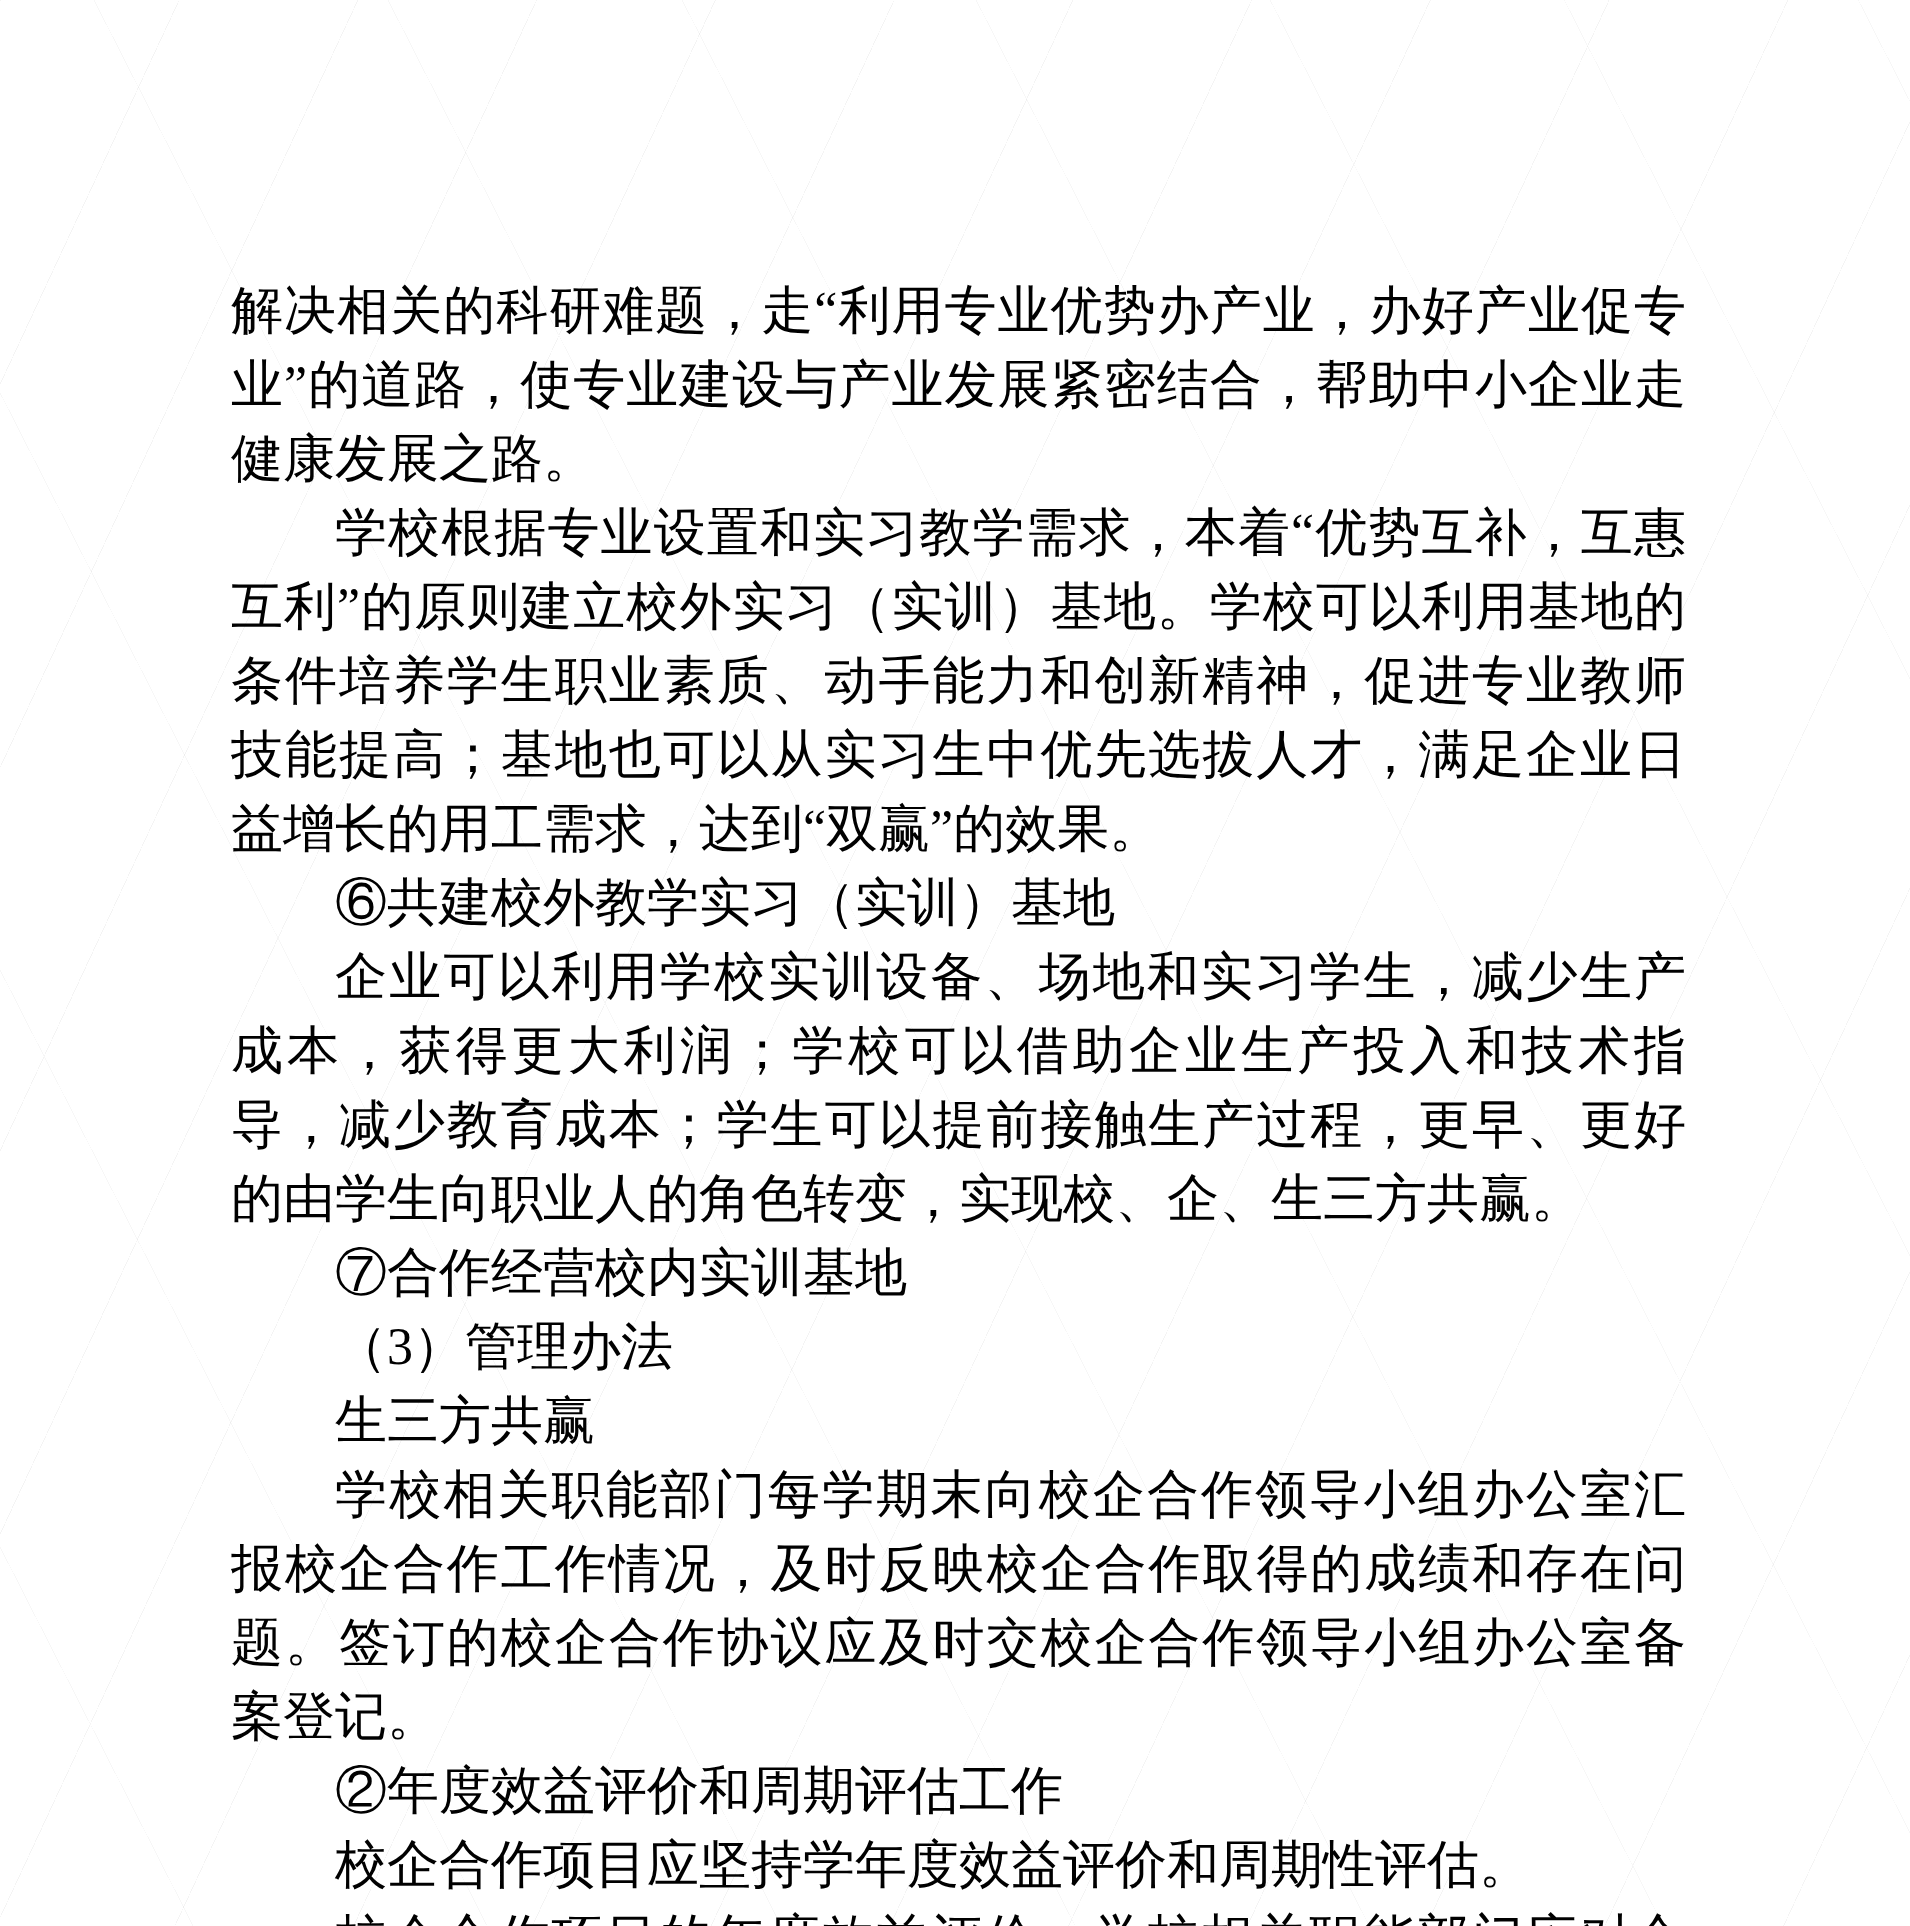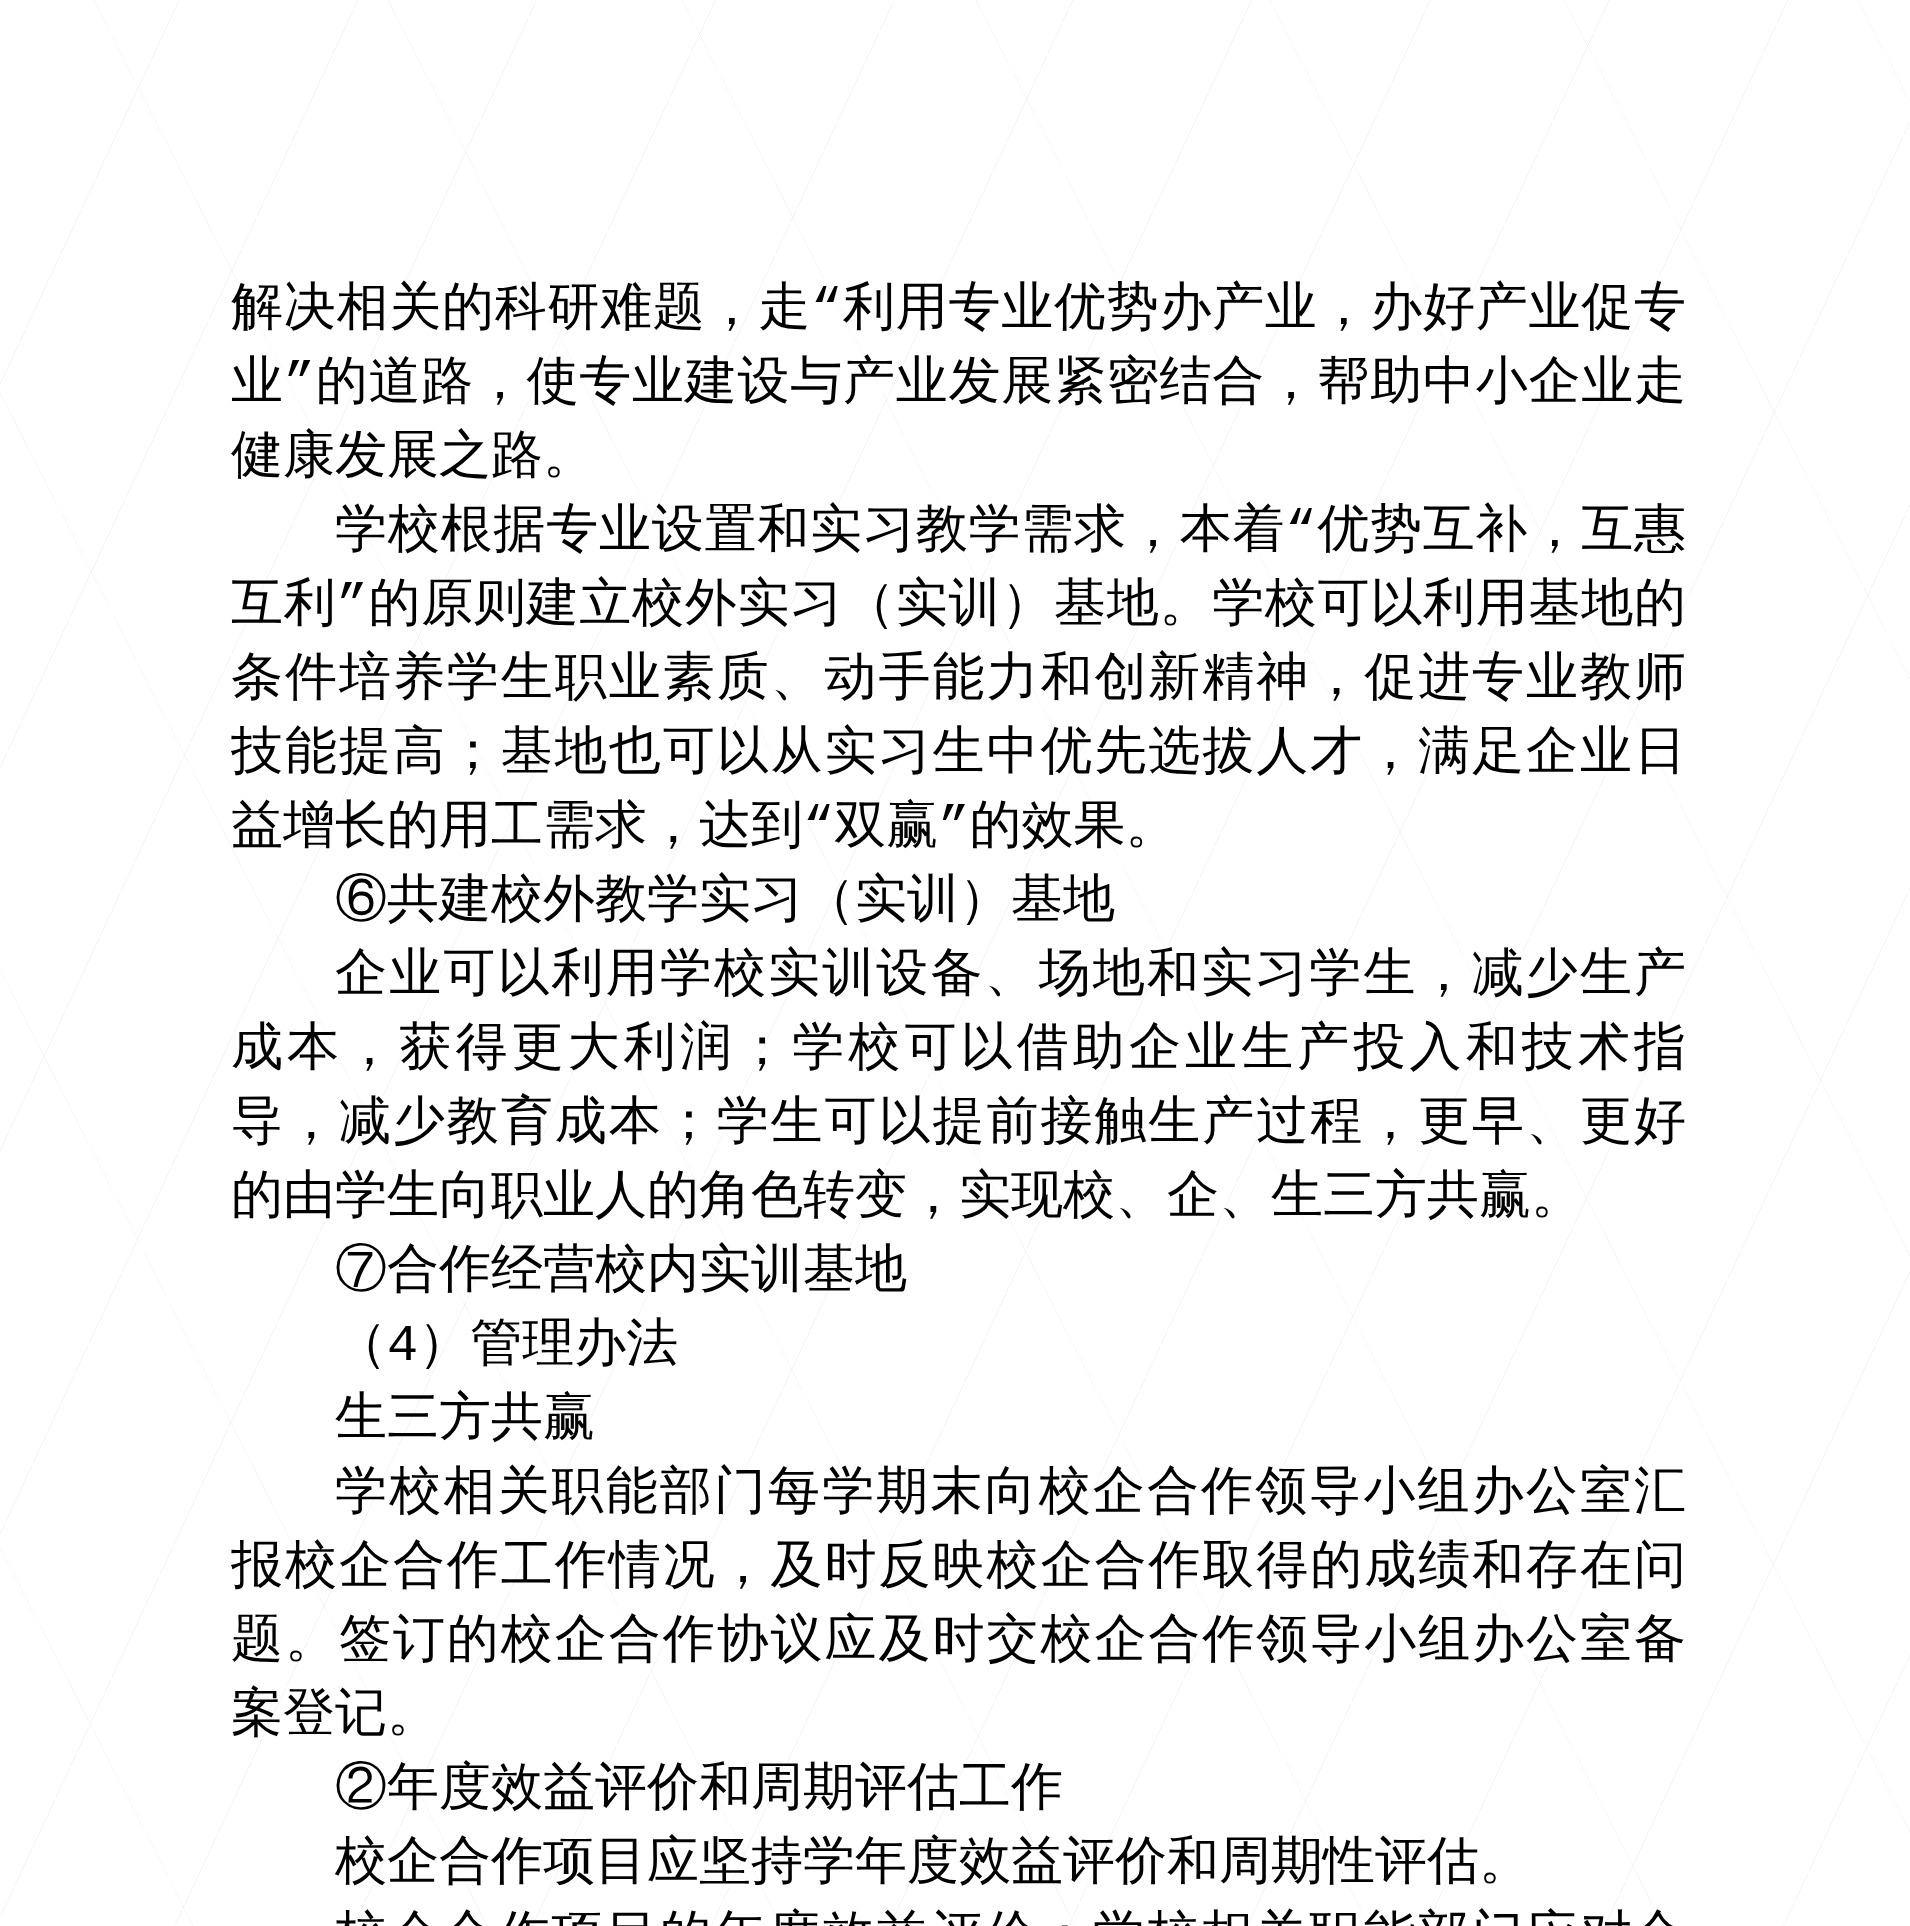--- a/index.html
+++ b/index.html
@@ -42,40 +42,39 @@
     width: 1455px;
     font-size: 52px;
     line-height: 74px;
     text-align: justify;
     text-justify: inter-ideograph;
     letter-spacing: 0;
   }
   .content p {
     margin: 0;
     padding: 0;
-    font-family: Liberation Mono, monospace;
   }
   .content p.indent {
     text-indent: 2em;
   }
 </style>
 </head>
 <body>
 
 <div class="page">
 
   <div class="artifact-diagonals"></div>
 
   <div class="content">
     <p>解决相关的科研难题，走“利用专业优势办产业，办好产业促专业”的道路，使专业建设与产业发展紧密结合，帮助中小企业走健康发展之路。</p>
     <p class="indent">学校根据专业设置和实习教学需求，本着“优势互补，互惠互利”的原则建立校外实习（实训）基地。学校可以利用基地的条件培养学生职业素质、动手能力和创新精神，促进专业教师技能提高；基地也可以从实习生中优先选拔人才，满足企业日益增长的用工需求，达到“双赢”的效果。</p>
     <p class="indent">⑥共建校外教学实习（实训）基地</p>
     <p class="indent">企业可以利用学校实训设备、场地和实习学生，减少生产成本，获得更大利润；学校可以借助企业生产投入和技术指导，减少教育成本；学生可以提前接触生产过程，更早、更好的由学生向职业人的角色转变，实现校、企、生三方共赢。</p>
     <p class="indent">⑦合作经营校内实训基地</p>
-    <p class="indent">（4）管理办法</p>
+    <p class="indent">（3）管理办法</p>
     <p class="indent">生三方共赢</p>
     <p class="indent">学校相关职能部门每学期末向校企合作领导小组办公室汇报校企合作工作情况，及时反映校企合作取得的成绩和存在问题。签订的校企合作协议应及时交校企合作领导小组办公室备案登记。</p>
     <p class="indent">②年度效益评价和周期评估工作</p>
     <p class="indent">校企合作项目应坚持学年度效益评价和周期性评估。</p>
     <p class="indent">校企合作项目的年度效益评价：学校相关职能部门应对合作项目的利弊考量、人才培养、服务收入、功能利用等情况进行年度效益评价，并按照合同（协议）规定检查合同履行情况，于每学年结束后，以书面形式报校企合作领导小组办公室。</p>
 
   </div>
 
 </div>
 

